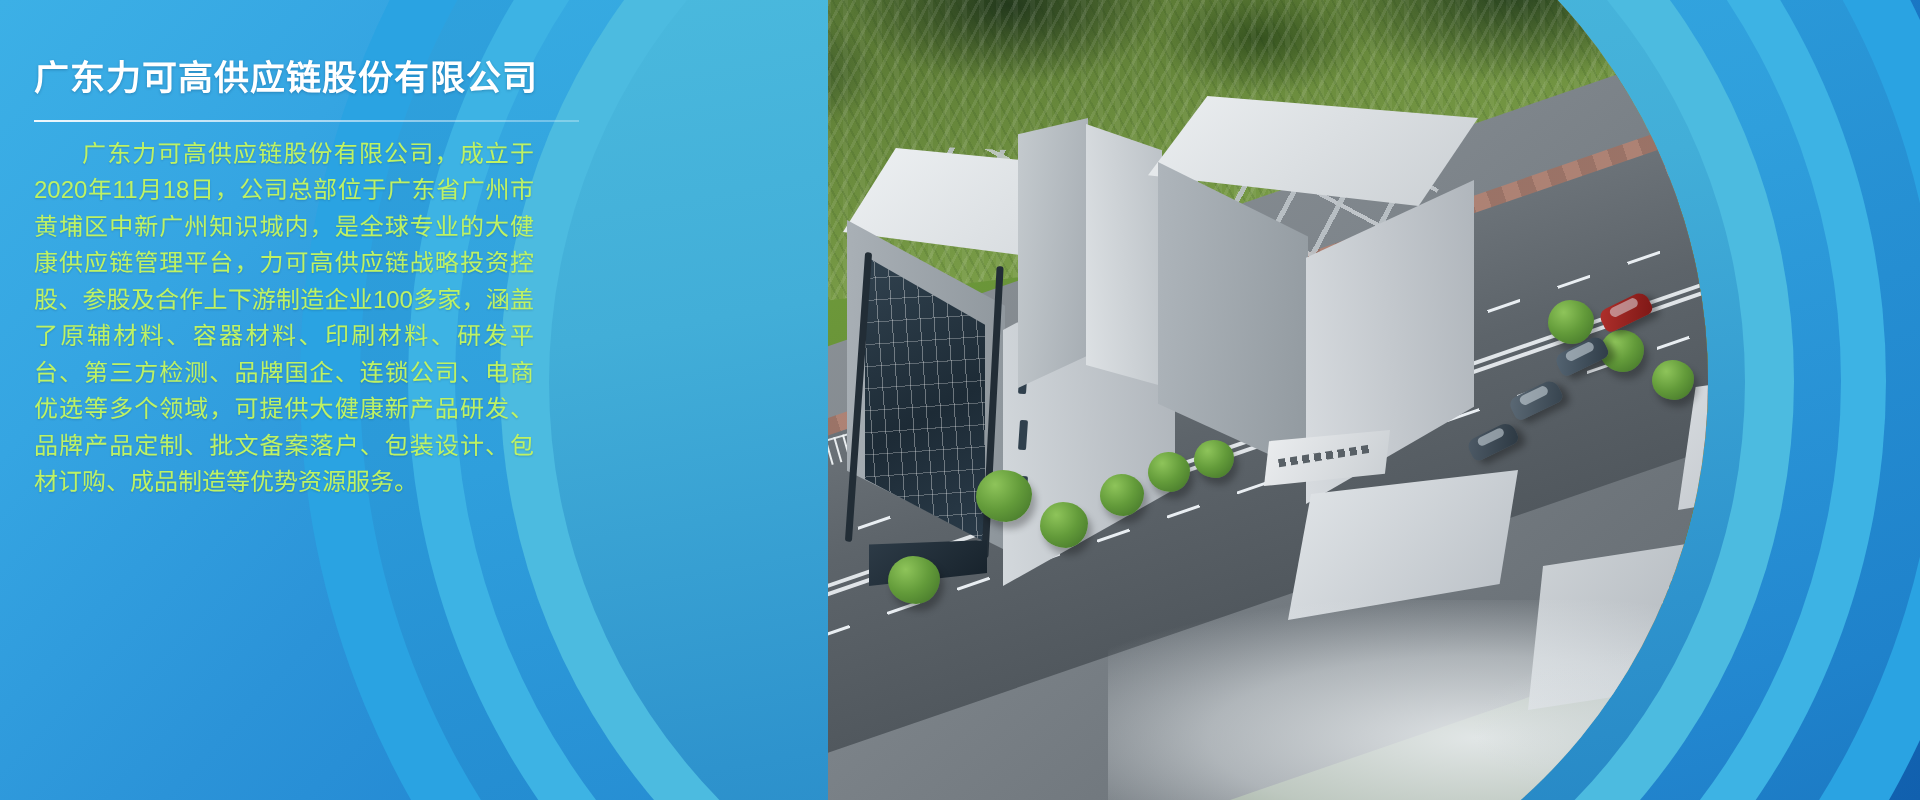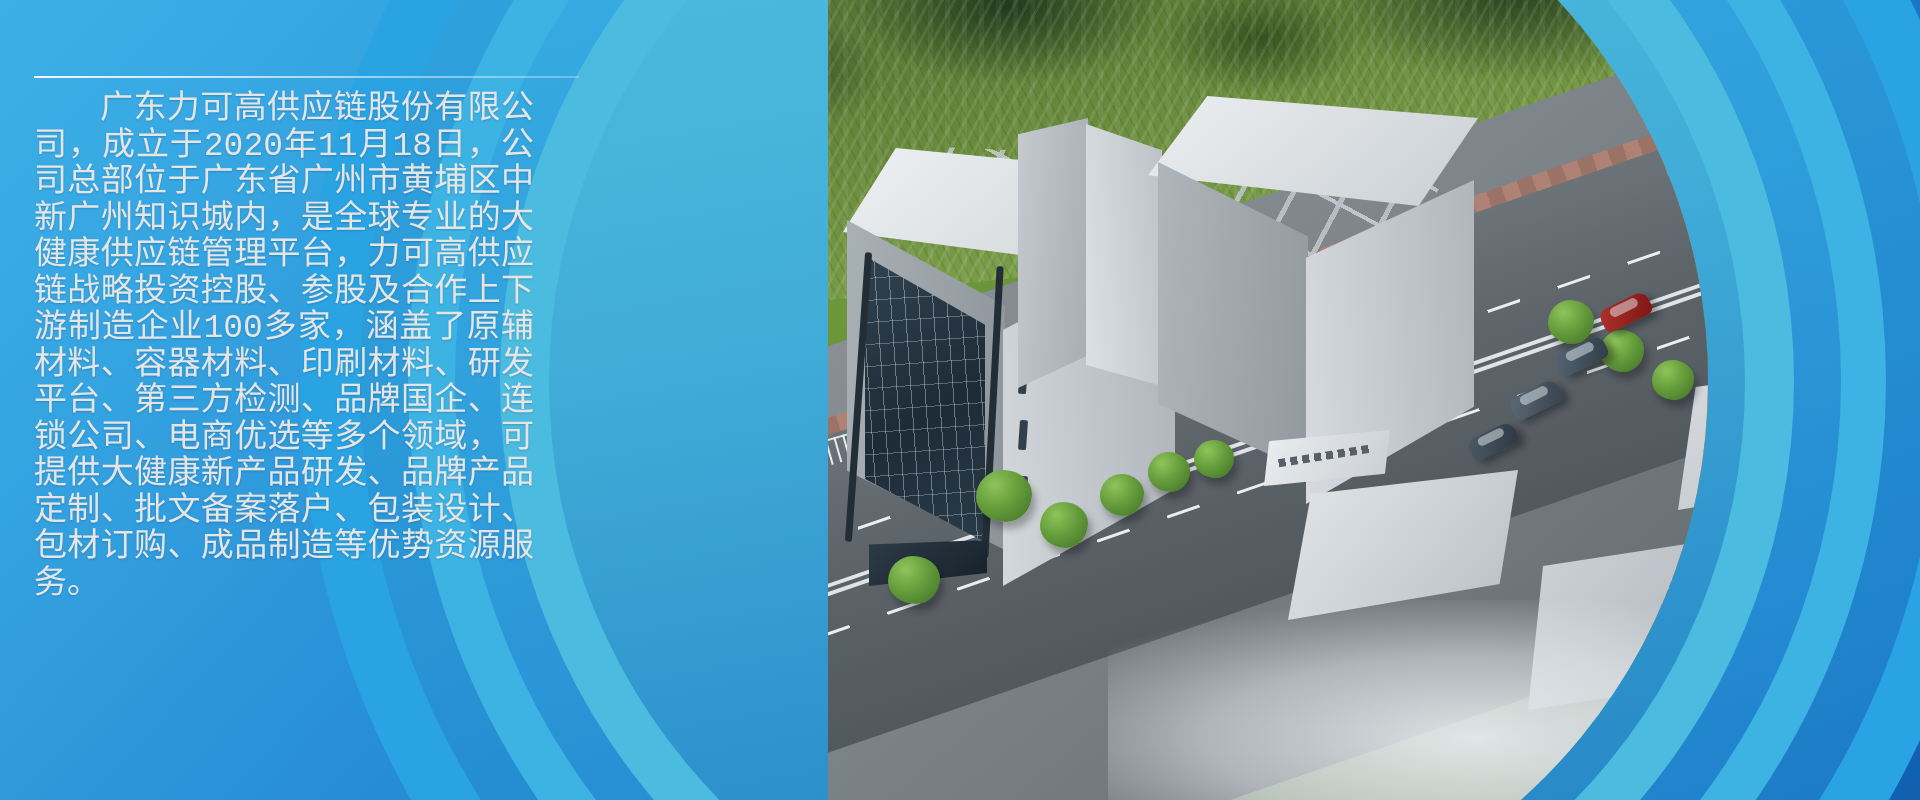--- a/index.html
+++ b/index.html
@@ -163,23 +163,23 @@
   .fence{position:absolute;height:26px;
     background:repeating-linear-gradient(90deg,rgba(240,244,246,.95) 0 2px,rgba(240,244,246,0) 2px 9px);
     border-top:2px solid rgba(240,244,246,.9);}
 
   
   .panel{position:absolute;left:0;top:0;width:620px;height:800px;padding:56px 0 0 34px;}
   .title{color:#ffffff;font-size:35px;font-weight:700;letter-spacing:1px;line-height:1.25;
     text-shadow:0 1px 3px rgba(0,40,80,.28);}
   .rule{width:545px;height:2px;margin:20px 0 14px 0;
     background:linear-gradient(90deg,rgba(255,255,255,.92),rgba(255,255,255,.28));}
-  .body-text{width:500px;color:#e5e5e5;font-size:33px;line-height:36.5px;
+  .body-text{width:500px;color:#bef264;font-size:24px;line-height:36.5px;
     text-align:justify;text-justify:inter-ideograph;
-    text-shadow:0 1px 2px rgba(0,40,80,.22);font-family:Liberation Mono, monospace;}
+    text-shadow:0 1px 2px rgba(0,40,80,.22);}
   .body-text p{text-indent:2em;margin:0;}
 </style>
 </head>
 <body>
 
 <div id="stage">
 
   <div class="bg-base"></div>
 
   <div class="ring ring-a"></div>
@@ -264,19 +264,20 @@
         <div class="car" style="left:880px;top:430px;width:50px;height:23px;background:linear-gradient(120deg,#4e5b67,#2c3842);transform:rotate(-26deg);"></div>
 
         <div class="fog"></div>
         <div class="fog2"></div>
 
       </div>
     </div>
   </div>
 
   <div class="panel">
+    <h1 class="title">广东力可高供应链股份有限公司</h1>
     <div class="rule"></div>
     <div class="body-text">
       <p>广东力可高供应链股份有限公司，成立于2020年11月18日，公司总部位于广东省广州市黄埔区中新广州知识城内，是全球专业的大健康供应链管理平台，力可高供应链战略投资控股、参股及合作上下游制造企业100多家，涵盖了原辅材料、容器材料、印刷材料、研发平台、第三方检测、品牌国企、连锁公司、电商优选等多个领域，可提供大健康新产品研发、品牌产品定制、批文备案落户、包装设计、包材订购、成品制造等优势资源服务。</p>
     </div>
   </div>
 
 </div>
 
 </body></html>

